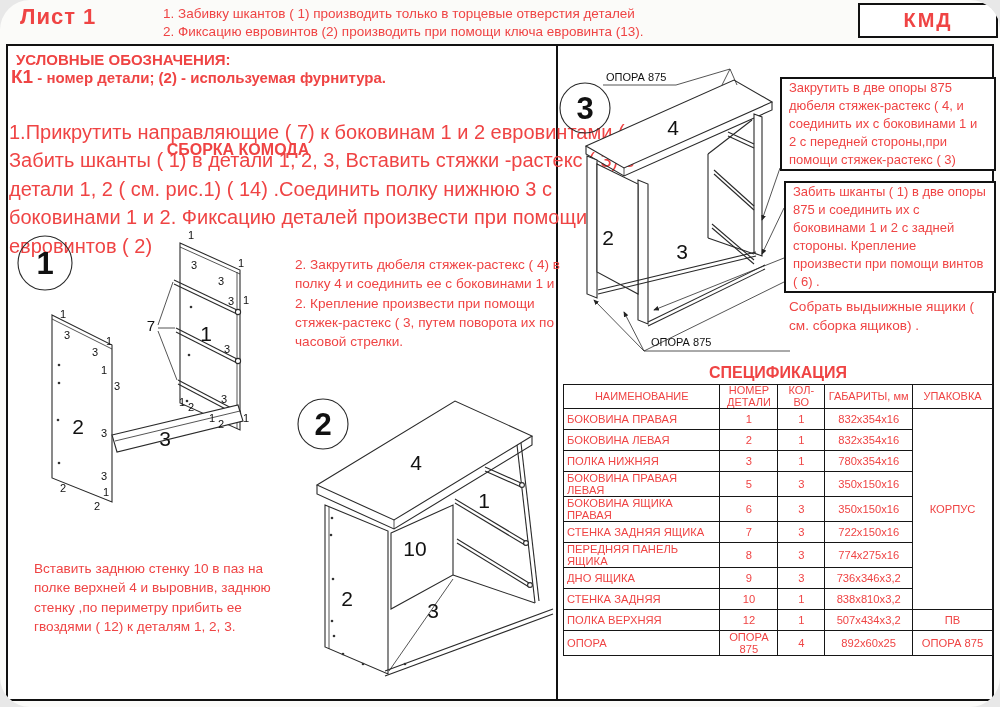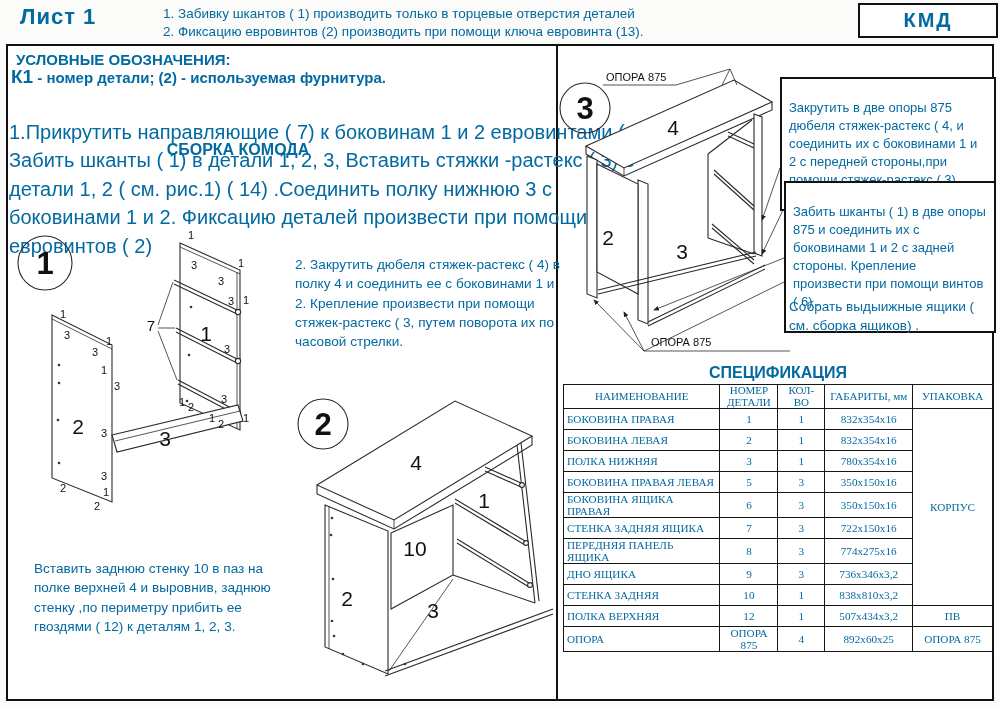--- a/index.html
+++ b/index.html
@@ -1,39 +1,39 @@
 <!DOCTYPE html>
 <html><head>
 <meta charset="utf-8">
 <style>
   html,body{margin:0;padding:0;background:#e8e8e8;}
   .page{position:relative;width:1000px;height:707px;background:#fbfbf9;
-        font-family:"Liberation Sans",sans-serif;color:#0369a1;overflow:hidden;}
+        font-family:"Liberation Sans",sans-serif;color:#ef4444;overflow:hidden;border-radius:30px;}
   .abs{position:absolute;}
   .sheet-no{left:20px;top:4px;font-size:22px;font-weight:700;letter-spacing:1px;}
   .notes{left:163px;top:5px;font-size:13.5px;line-height:1.35;}
   .kmd{left:858px;top:3px;width:136px;height:31px;border:2px solid #111;background:#fff;
        display:flex;align-items:center;justify-content:center;font-size:20px;font-weight:700;letter-spacing:2px;}
   .main-box{left:6px;top:44px;width:984px;height:653px;border:2px solid #111;background:#fff;}
   .divider{left:556px;top:44px;width:2px;height:657px;background:#111;}
   .legend-title{left:16px;top:51px;font-size:15px;font-weight:700;}
   .legend-line{left:11px;top:66px;font-size:15px;font-weight:700;}
   .legend-line .k1{font-size:19px;}
   .section-title{left:58px;top:93px;width:360px;text-align:center;font-size:16px;font-weight:700;margin-top:48px;}
   .step1{left:9px;top:118px;width:652px;font-size:20px;line-height:1.42;}
   .step2{left:295px;top:255px;width:266px;font-size:13.6px;line-height:1.42;}
   .back-note{left:34px;top:559px;width:268px;font-size:13.6px;line-height:1.42;}
   .step3{left:562px;top:47px;font-size:13.6px;}
-  .callout{border:2px solid #111;background:#fff;padding:20px 7px;font-size:13px;line-height:1.38;}
+  .callout{border:2px solid #111;background:#fff;padding:0 7px;font-size:13px;line-height:1.38;}
   .box1{left:780px;top:77px;width:198px;}
   .box2{left:784px;top:181px;width:194px;}
   .drawers-note{left:789px;top:297px;width:205px;font-size:13.6px;line-height:1.4;}
   .spec-title{left:563px;top:364px;width:430px;text-align:center;font-size:16px;font-weight:700;}
   table.spec{position:absolute;left:563px;top:384px;width:430px;border-collapse:collapse;background:#fff;}
-  table.spec th,table.spec td{border:1.2px solid #161616;font-size:11.2px;padding:0 3px;height:20px;font-family:Liberation Serif, serif;}
+  table.spec th,table.spec td{border:1.2px solid #161616;font-size:11.2px;padding:0 3px;height:20px;}
   table.spec th{font-weight:400;font-size:11px;line-height:1.05;text-align:center;height:23px;}
   td.c{text-align:center;}
   td.name{text-align:left;padding-left:5px;}
   svg{display:block;}
   svg .ln{fill:none;stroke:#2a2a2a;stroke-width:1.1;}
   svg .pn{fill:#fff;stroke:#2a2a2a;stroke-width:1.1;}
   svg .thin{fill:none;stroke:#2a2a2a;stroke-width:0.8;}
   svg text{font-family:"Liberation Sans",sans-serif;fill:#111;}
   svg .ann{font-size:11px;text-anchor:middle;}
   svg .ann.big{font-size:21px;}

